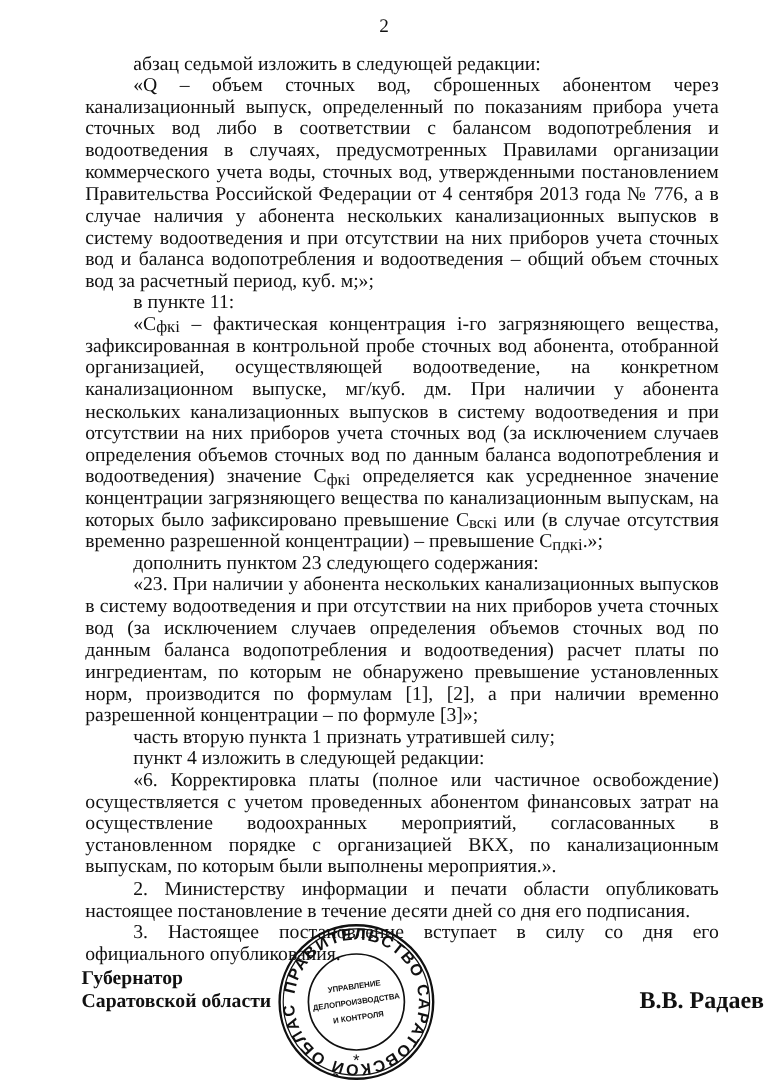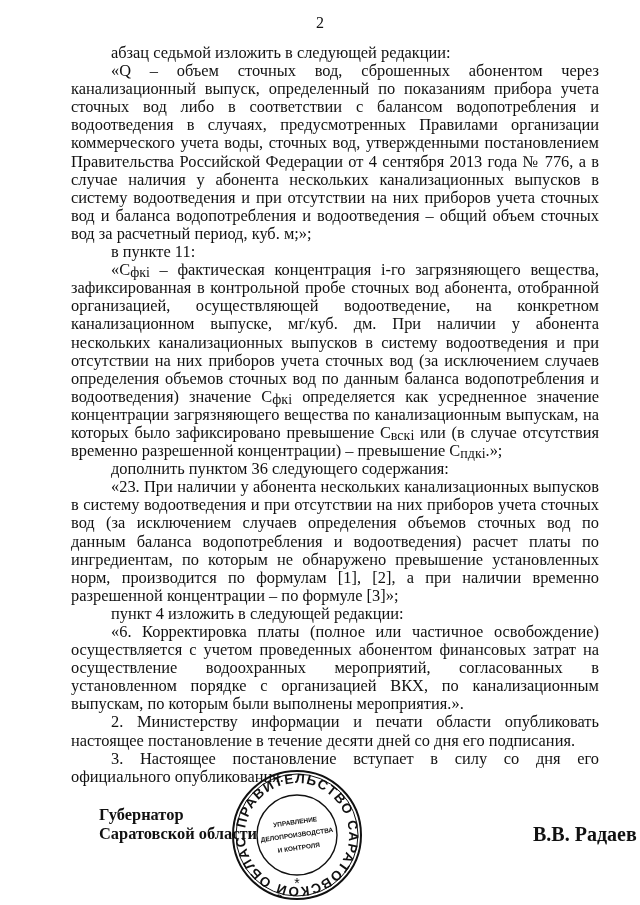--- a/index.html
+++ b/index.html
@@ -5,38 +5,39 @@
   html, body { margin: 0; padding: 0; background: #ffffff; }
   body { width: 640px; height: 905px; position: relative; overflow: hidden;
          font-family: "Liberation Serif", serif; color: #111; }
   .page-num { position: absolute; top: 14px; left: 0; width: 640px; text-align: center;
               font-size: 16px; line-height: 18px; }
   .body-text { position: absolute; top: 44px; left: 71px; width: 528px;
                font-size: 16.4px; line-height: 18.1px; }
   .p { margin: 0; text-align: justify; text-indent: 40px; }
   .p.noj { text-align: left; }
   sub { font-size: 14px; vertical-align: -2px; line-height: 0; }
-  .sig-left { position: absolute; left: 99px; top: 806px; font-weight: bold;
+  .sig-left { position: absolute; left: 68px; top: 806px; font-weight: bold;
               font-size: 16.4px; line-height: 18.5px; }
   .sig-right { position: absolute; left: 533px; top: 825px; font-weight: bold;
                font-size: 20px; line-height: 18.5px; }
   .stamp { position: absolute; left: 223px; top: 770px; width: 148px; height: 130px; }
 </style>
 </head>
 <body>
 
 <div class="page-num">2</div>
 
 <div class="body-text">
   <p class="p noj">абзац седьмой изложить в следующей редакции:</p>
   <p class="p">«Q – объем сточных вод, сброшенных абонентом через канализационный выпуск, определенный по показаниям прибора учета сточных вод либо в соответствии с балансом водопотребления и водоотведения в случаях, предусмотренных Правилами организации коммерческого учета воды, сточных вод, утвержденными постановлением Правительства Российской Федерации от 4 сентября 2013 года № 776, а в случае наличия у абонента нескольких канализационных выпусков в систему водоотведения и при отсутствии на них приборов учета сточных вод и баланса водопотребления и водоотведения – общий объем сточных вод за расчетный период, куб. м;»;</p>
   <p class="p noj">в пункте 11:</p>
   <p class="p"><span>«C</span><sub>фкi</sub><span> – фактическая концентрация i-го загрязняющего вещества, зафиксированная в контрольной пробе сточных вод абонента, отобранной организацией, осуществляющей водоотведение, на конкретном канализационном выпуске, мг/куб. дм. При наличии у абонента нескольких канализационных выпусков в систему водоотведения и при отсутствии на них приборов учета сточных вод (за исключением случаев определения объемов сточных вод по данным баланса водопотребления и водоотведения) значение C</span><sub>фкi</sub><span> определяется как усредненное значение концентрации загрязняющего вещества по канализационным выпускам, на которых было зафиксировано превышение C</span><sub>вскi</sub><span> или (в случае отсутствия временно разрешенной концентрации) – превышение C</span><sub>пдкi</sub><span>.»;</span></p>
-  <p class="p noj">дополнить пунктом 36 следующего содержания:</p>
+  <p class="p noj">дополнить пунктом 23 следующего содержания:</p>
   <p class="p">«23. При наличии у абонента нескольких канализационных выпусков в систему водоотведения и при отсутствии на них приборов учета сточных вод (за исключением случаев определения объемов сточных вод по данным баланса водопотребления и водоотведения) расчет платы по ингредиентам, по которым не обнаружено превышение установленных норм, производится по формулам [1], [2], а при наличии временно разрешенной концентрации – по формуле [3]»;</p>
+  <p class="p noj">часть вторую пункта 1 признать утратившей силу;</p>
   <p class="p noj">пункт 4 изложить в следующей редакции:</p>
   <p class="p">«6. Корректировка платы (полное или частичное освобождение) осуществляется с учетом проведенных абонентом финансовых затрат на осуществление водоохранных мероприятий, согласованных в установленном порядке с организацией ВКХ, по канализационным выпускам, по которым были выполнены мероприятия.».</p>
   <p class="p">2. Министерству информации и печати области опубликовать настоящее постановление в течение десяти дней со дня его подписания.</p>
   <p class="p">3. Настоящее постановление вступает в силу со дня его официального опубликования.</p>
 </div>
 
 <div class="sig-left">
   <div>Губернатор</div>
   <div>Саратовской области</div>
 </div>

